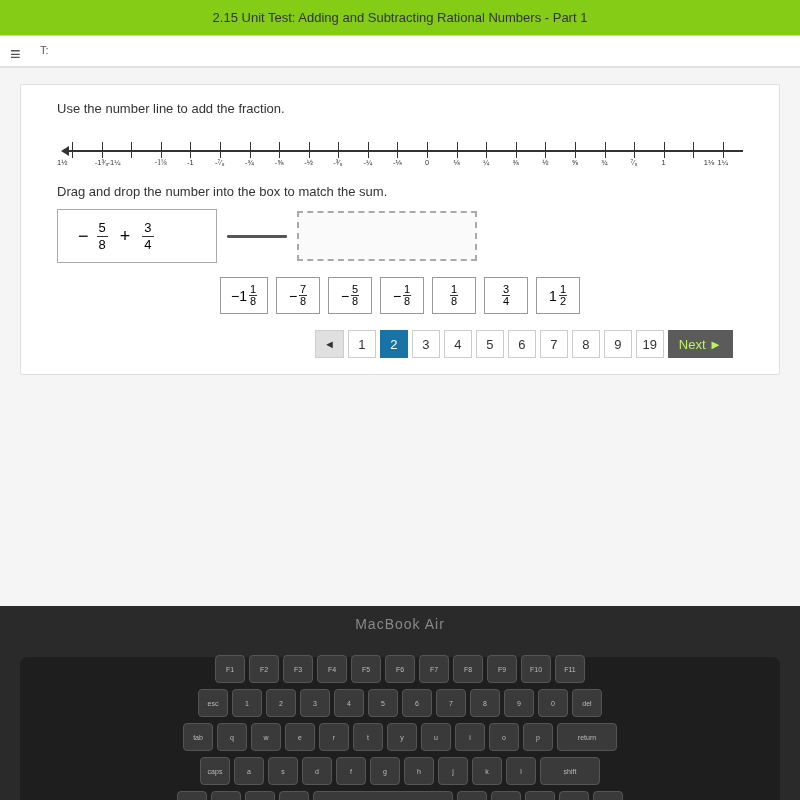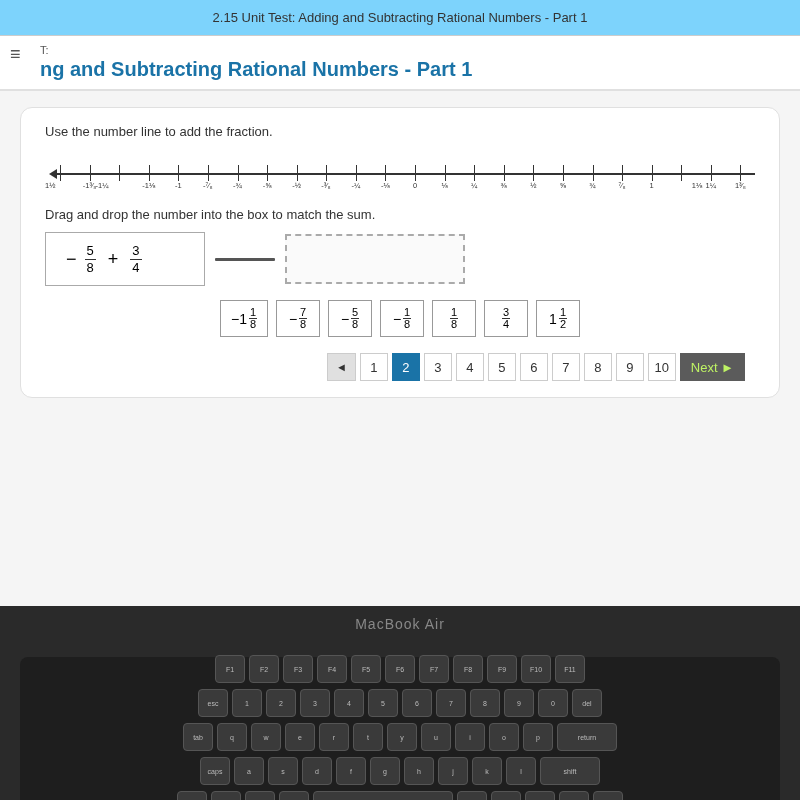--- a/index.html
+++ b/index.html
@@ -7,21 +7,21 @@
     body {
       background: #3a3a3a;
       font-family: Arial, sans-serif;
       width: 800px;
       height: 800px;
       overflow: hidden;
     }
 
     
     .browser-top-bar {
-      background: #7dd3fc;
+      background: #84cc16;
       height: 36px;
       display: flex;
       align-items: center;
       justify-content: center;
       border-bottom: 1px solid #ccc;
     }
 
     .browser-top-bar .title-text {
       font-size: 13px;
       color: #333;
@@ -62,23 +62,23 @@
     .page-header .main-title {
       font-size: 20px;
       font-weight: bold;
       color: #1a73a7;
     }
 
     
     .question-container {
       background: #fff;
       margin: 16px 20px;
-      padding: 16px 24px;
+      padding: 16px 36px;
       border: 1px solid #e0e0e0;
-      border-radius: 12px;
+      border-radius: 2px;
     }
 
     .question-instruction {
       font-size: 13px;
       color: #333;
       margin-bottom: 14px;
     }
 
     
     .number-line-wrapper {
@@ -324,39 +324,38 @@
 <div class="browser-top-bar">
   <span class="title-text">2.15 Unit Test: Adding and Subtracting Rational Numbers - Part 1</span>
 </div>
 
 <div class="page-content">
 
   <div class="hamburger-area">≡</div>
 
   <div class="page-header">
     <div class="subtitle">T:</div>
-    <div class="main-title">ng and Subtracting Rational Numbers - Part 1</div>
   </div>
 
   <div class="question-container">
 
     <div class="question-instruction">Use the number line to add the fraction.</div>
 
     <div class="number-line-wrapper">
       <div class="number-line-container">
         <div class="number-line"></div>
 
       <div class="tick" style="left: 15px;"></div>
           <div class="tick-label" style="left: 4px;">-1½</div>
           <div class="tick" style="left: 44.5833px;"></div>
           <div class="tick-label" style="left: 44.5833px;">-1³⁄₈</div>
           <div class="tick" style="left: 74.1667px;"></div>
           <div class="tick-label" style="left: 57px;">-1¼</div>
           <div class="tick" style="left: 103.75px;"></div>
-          <div class="tick-label" style="left: 103.75px;">-1⅛</div>
+          <div class="tick-label" style="left: 103.75px; font-family: Liberation Serif, serif;">-1⅛</div>
           <div class="tick" style="left: 133.333px;"></div>
           <div class="tick-label" style="left: 133.333px;">-1</div>
           <div class="tick" style="left: 162.917px;"></div>
           <div class="tick-label" style="left: 162.917px;">-⁷⁄₈</div>
           <div class="tick" style="left: 192.5px;"></div>
           <div class="tick-label" style="left: 192.5px;">-¾</div>
           <div class="tick" style="left: 222.083px;"></div>
           <div class="tick-label" style="left: 222.083px;">-⅝</div>
           <div class="tick" style="left: 251.667px;"></div>
           <div class="tick-label" style="left: 251.667px;">-½</div>
@@ -451,21 +450,21 @@
     <div class="page-btn nav-btn">◄</div>
         <div class="page-btn">1</div>
         <div class="page-btn active">2</div>
         <div class="page-btn">3</div>
         <div class="page-btn">4</div>
         <div class="page-btn">5</div>
         <div class="page-btn">6</div>
         <div class="page-btn">7</div>
         <div class="page-btn">8</div>
         <div class="page-btn">9</div>
-        <div class="page-btn">10</div>
+        <div class="page-btn">19</div>
         <div class="page-btn next-btn">Next ►</div>
       </div>
 
   </div>
 </div>
 
 <div class="laptop-bottom">
   <div class="laptop-label">MacBook Air</div>
   <div class="keyboard-area" id="keyboard-container">
   <div class="key-row">

